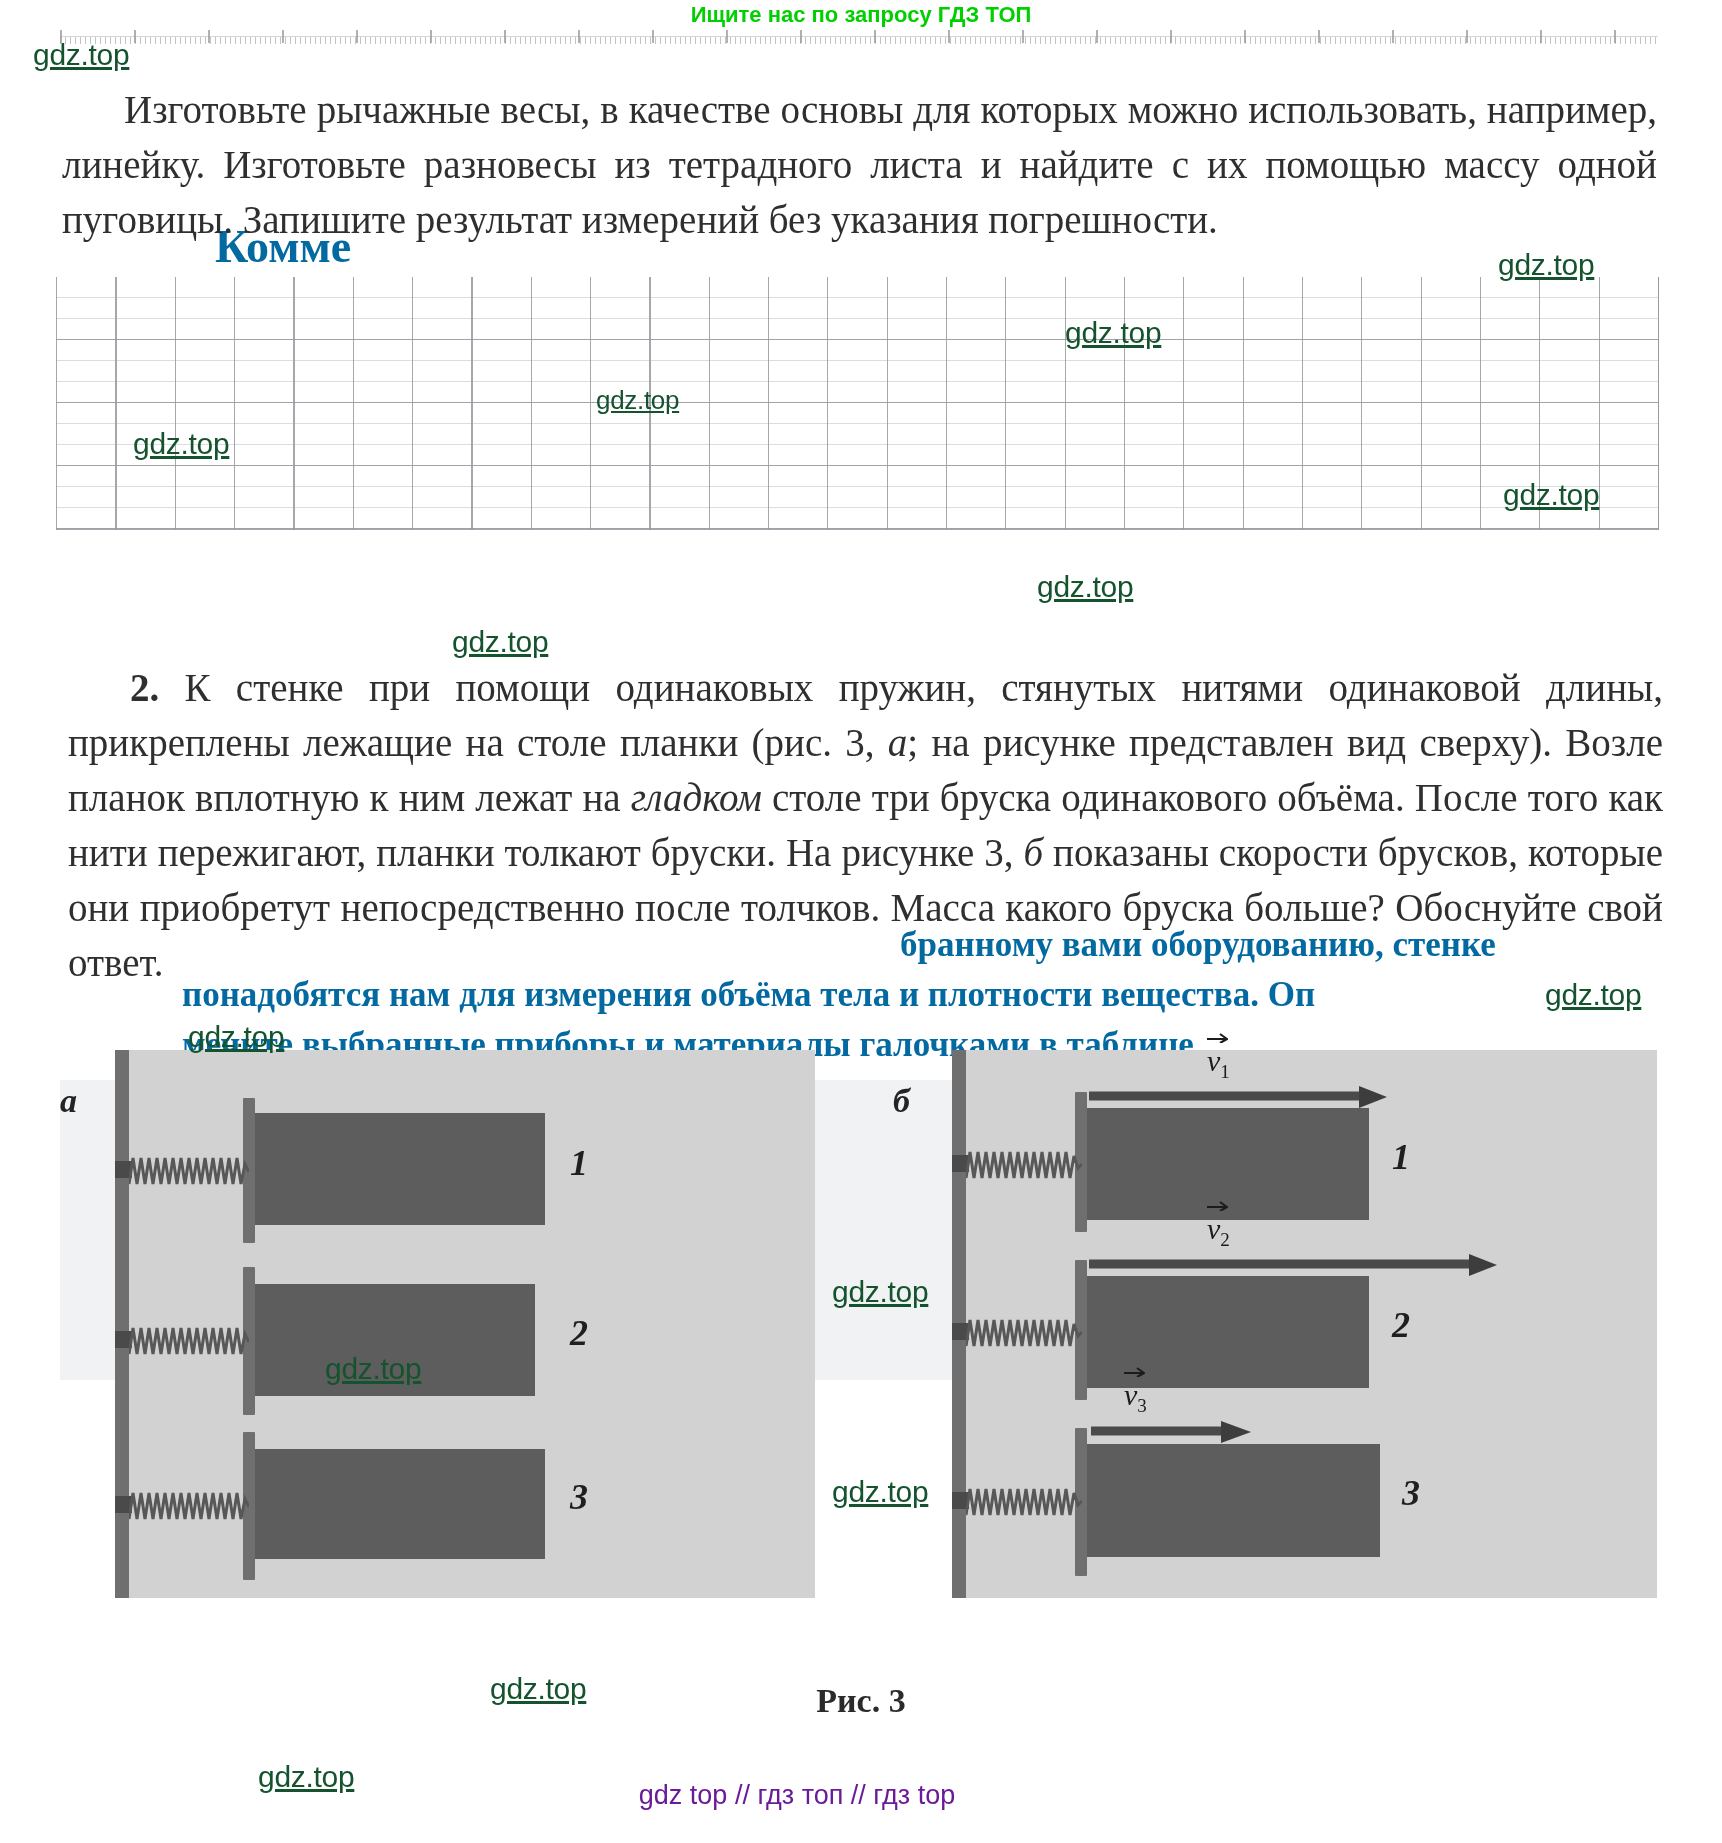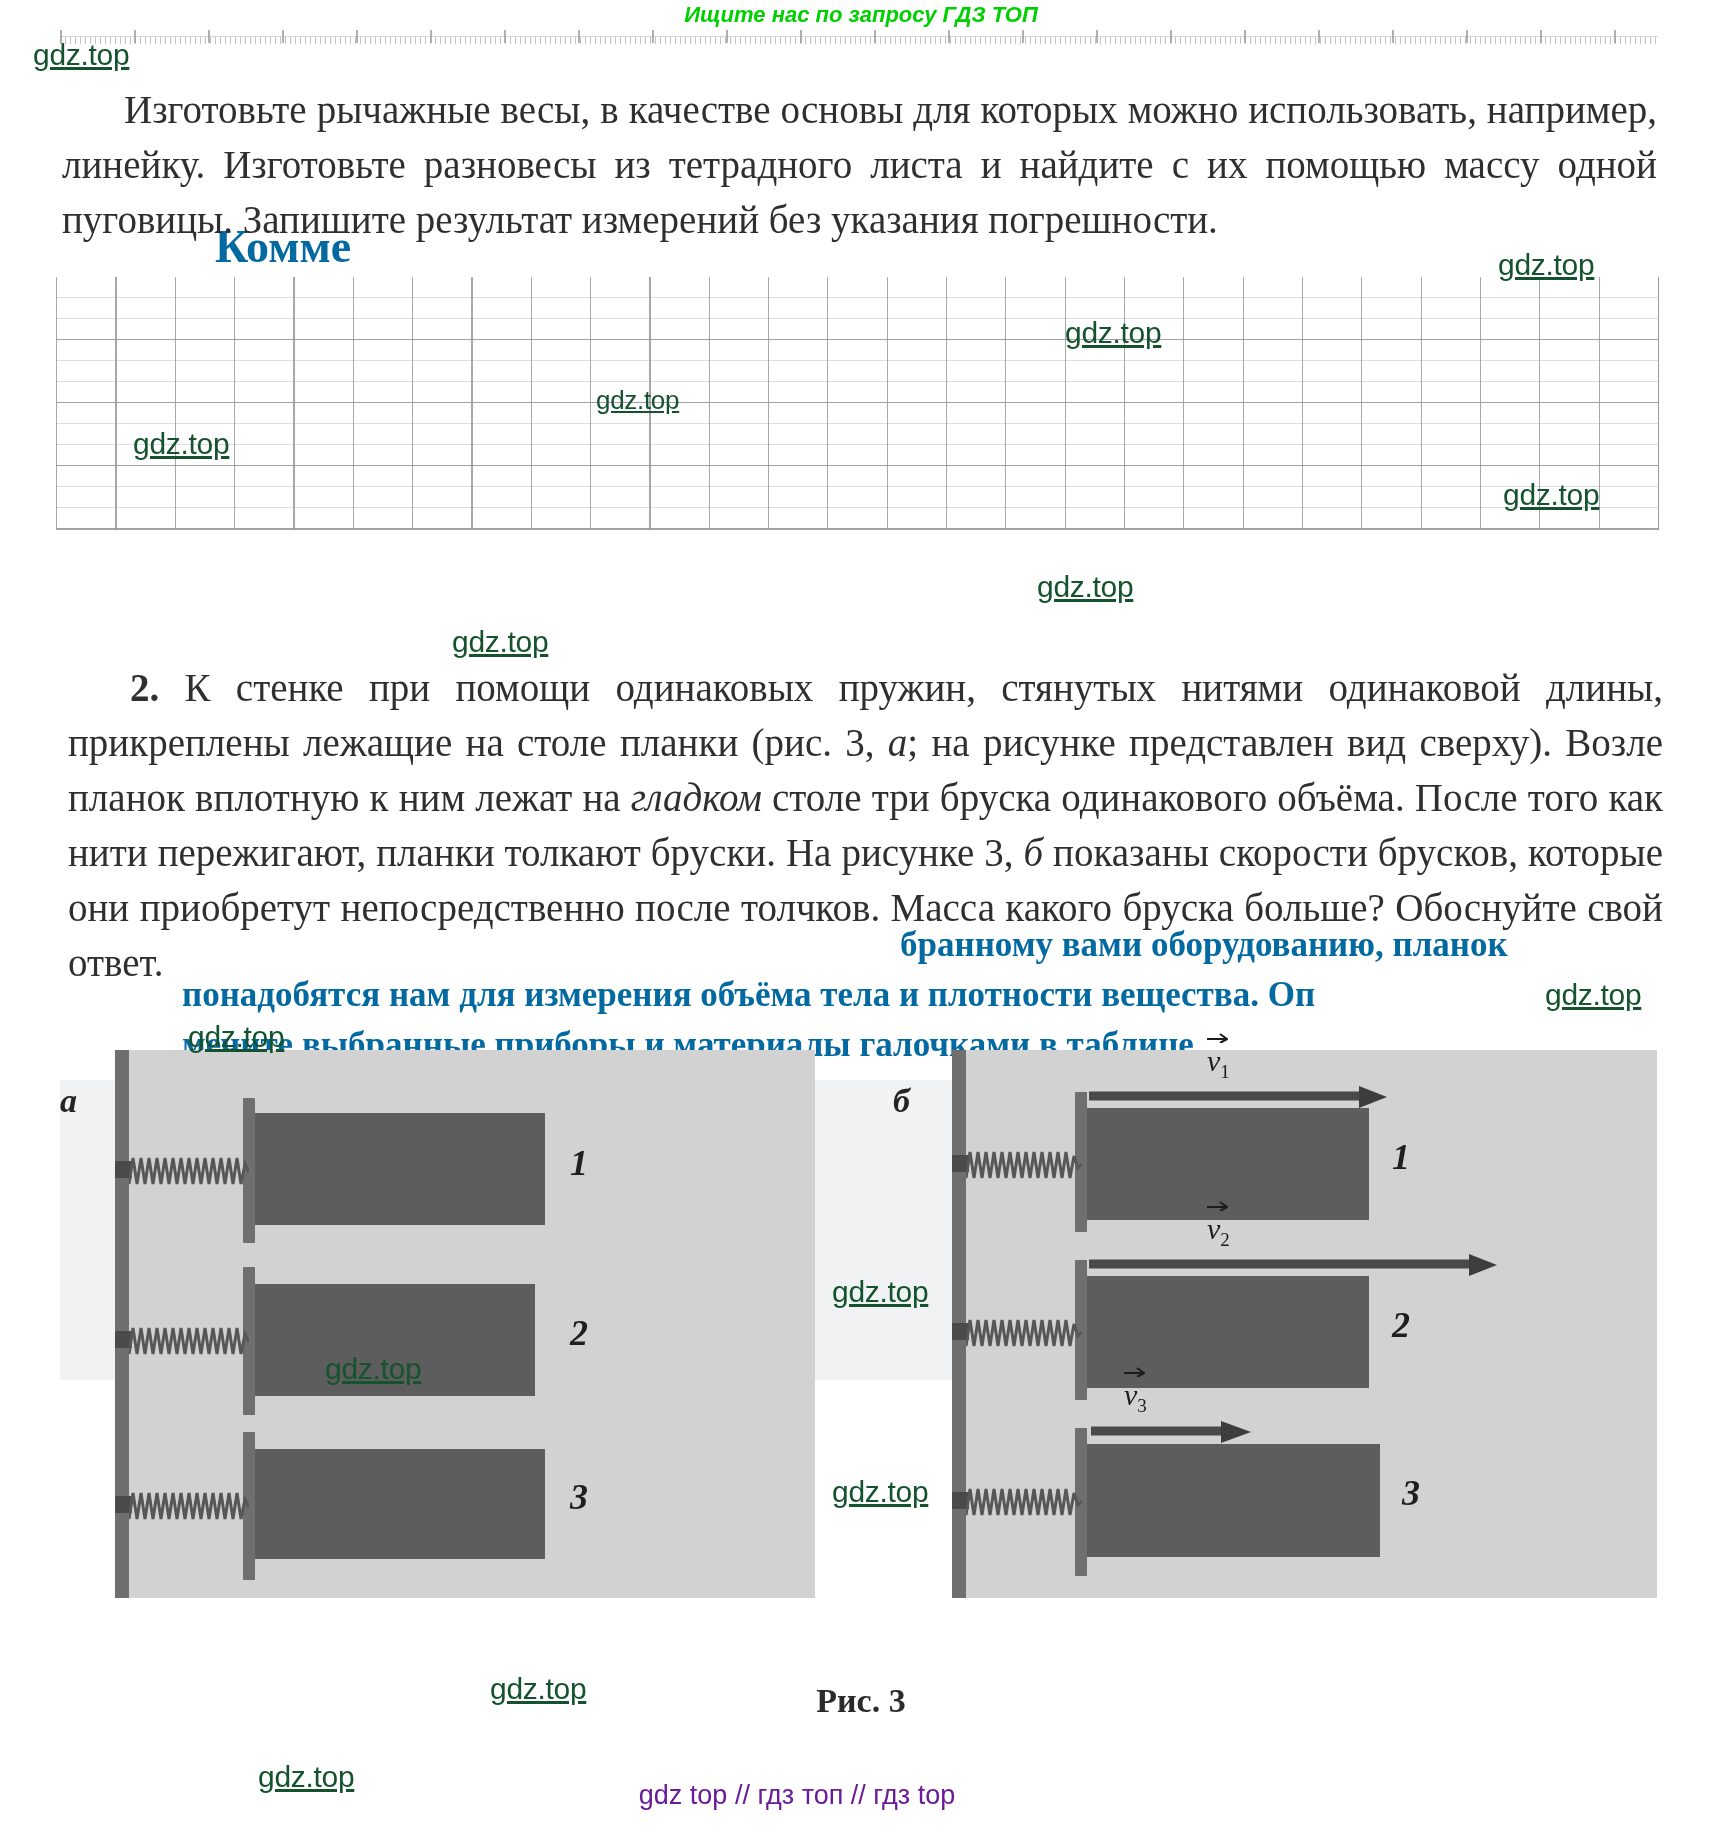--- a/index.html
+++ b/index.html
@@ -139,28 +139,28 @@
   }
   #footer{
     position:absolute;left:0;top:1780px;width:1594px;text-align:center;
     font-family:"Liberation Sans", sans-serif;
     font-size:27px;color:#6a1b9a;z-index:25;
   }
 </style>
 </head>
 <body>
 
-<div id="promo" style="color: rgb(0, 208, 0); font-style: italic;">Ищите нас по запросу ГДЗ ТОП</div>
+<div id="promo" style="color: rgb(0, 208, 0);">Ищите нас по запросу ГДЗ ТОП</div>
 <div id="ruler"></div>
 <div id="rulermajor"></div>
 
 <div class="bleed" style="left:215px;top:220px;font-size:46px;">Комме</div>
 <div class="bleed" style="left:182px;top:975px;font-size:35px;">понадобятся нам для измерения объёма тела и плотности вещества. Оп</div>
 <div class="bleed" style="left:182px;top:1025px;font-size:35px;">мечите выбранные приборы и материалы галочками в таблице.</div>
-<div class="bleed" style="left:900px;top:925px;font-size:35px;">бранному вами оборудованию, планок</div>
+<div class="bleed" style="left:900px;top:925px;font-size:35px;">бранному вами оборудованию, стенке</div>
 <div class="bleed" style="left:60px;top:1080px;width:1580px;height:300px;background:rgba(225,226,229,.45);"></div>
 
 <div class="para" style="left:62px;top:82px;width:1595px;text-indent:62px;">
   <span>Изготовьте рычажные весы, в качестве основы для которых можно использовать, например, линейку. Изготовьте разновесы из тетрадного листа и найдите с их помощью массу одной пуговицы. Запишите результат измерений без указания погрешности.</span>
 </div>
 
 <div id="gridthin"></div>
 <div id="grid"></div>
 
 <div class="para" style="left:68px;top:660px;width:1595px;text-indent:62px;">

